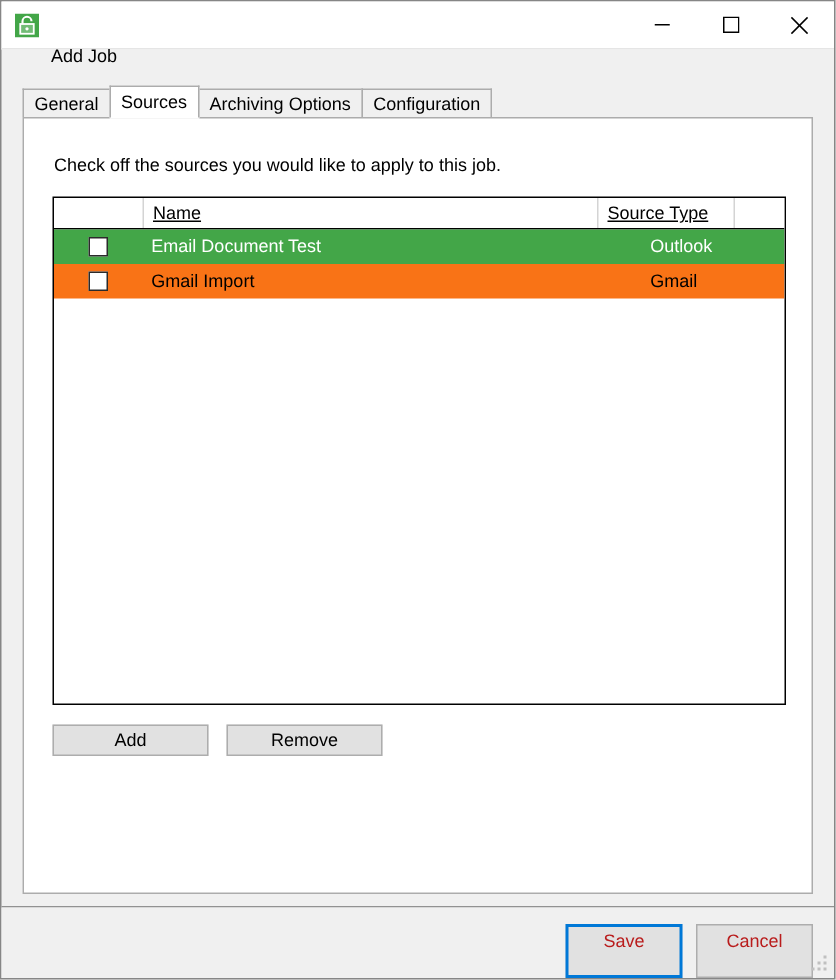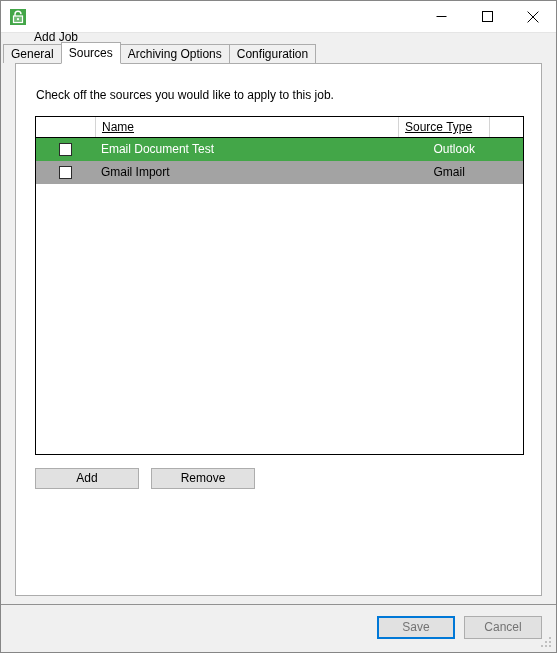--- a/index.html
+++ b/index.html
@@ -64,22 +64,22 @@
     align-items: center;
     justify-content: center;
     box-sizing: border-box;
   }
   .winbtn svg { display: block; }
 
   
   .tabstrip {
     position: relative;
     height: 22px;
-    margin-top: 8px;
-    padding-left: 2px;
+    margin-top: 23px;
+    padding-left: 14px;
     display: flex;
     align-items: flex-end;
     flex: 0 0 auto;
     box-sizing: border-box;
   }
   .tab {
     height: 19px;
     line-height: 19px;
     padding: 0 7px;
     box-sizing: border-box;
@@ -158,21 +158,21 @@
   .gh-type  { width: 91px; }
   .gh-pad   { flex: 1 1 auto; border-right: none; }
 
   .grid-row {
     display: flex;
     height: 23px;
     align-items: flex-start;
     box-sizing: border-box;
   }
   .grid-row.selected { background: #43a648; color: #ffffff; }
-  .grid-row.alt      { background: #a3a3a3; color: #000000; }
+  .grid-row.alt      { background: #f97316; color: #000000; }
 
   .gc {
     box-sizing: border-box;
     font-size: 12px;
     padding-left: 6px;
     overflow: hidden;
     white-space: nowrap;
     line-height: 23px;
     height: 23px;
   }
@@ -233,27 +233,27 @@
   }
   .footer-btns {
     position: absolute;
     right: 14px;
     top: 11px;
     display: flex;
     gap: 9px;
   }
   .btn-footer {
     width: 78px;
-    height: 23px;
+    height: 36px;
     background: #e1e1e1;
     border: 1px solid #adadad;
     box-sizing: border-box;
     font-family: "Liberation Sans", sans-serif;
     font-size: 12px;
-    color: #737373;
+    color: #b91c1c;
     line-height: 21px;
     text-align: center;
     white-space: nowrap;
   }
   .btn-footer.default {
     border: 2px solid #0078d7;
     line-height: 19px;
   }
   .grip {
     position: absolute;

